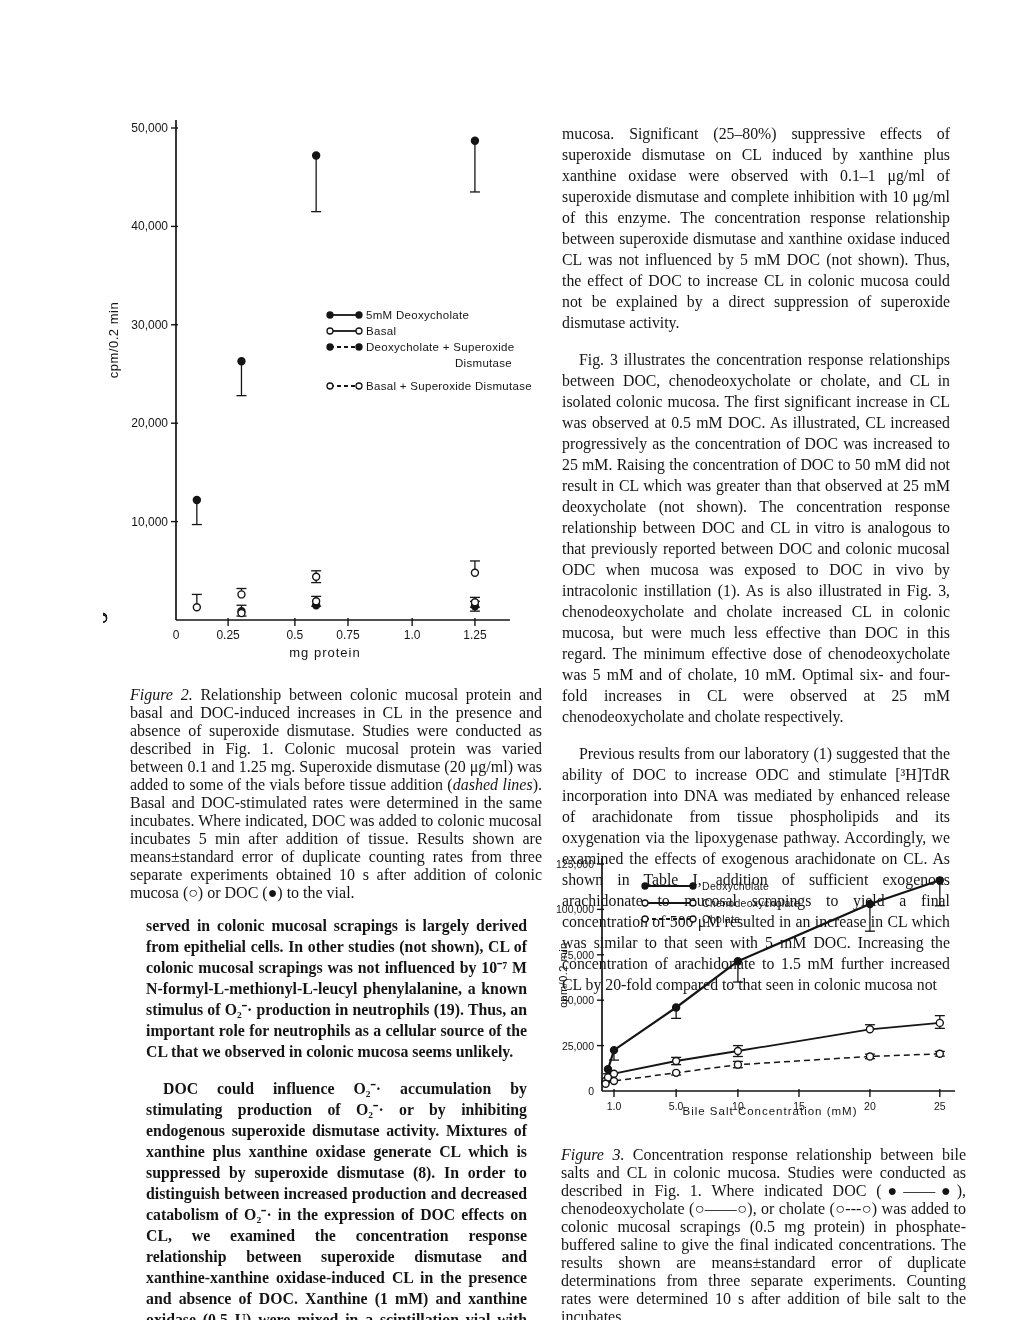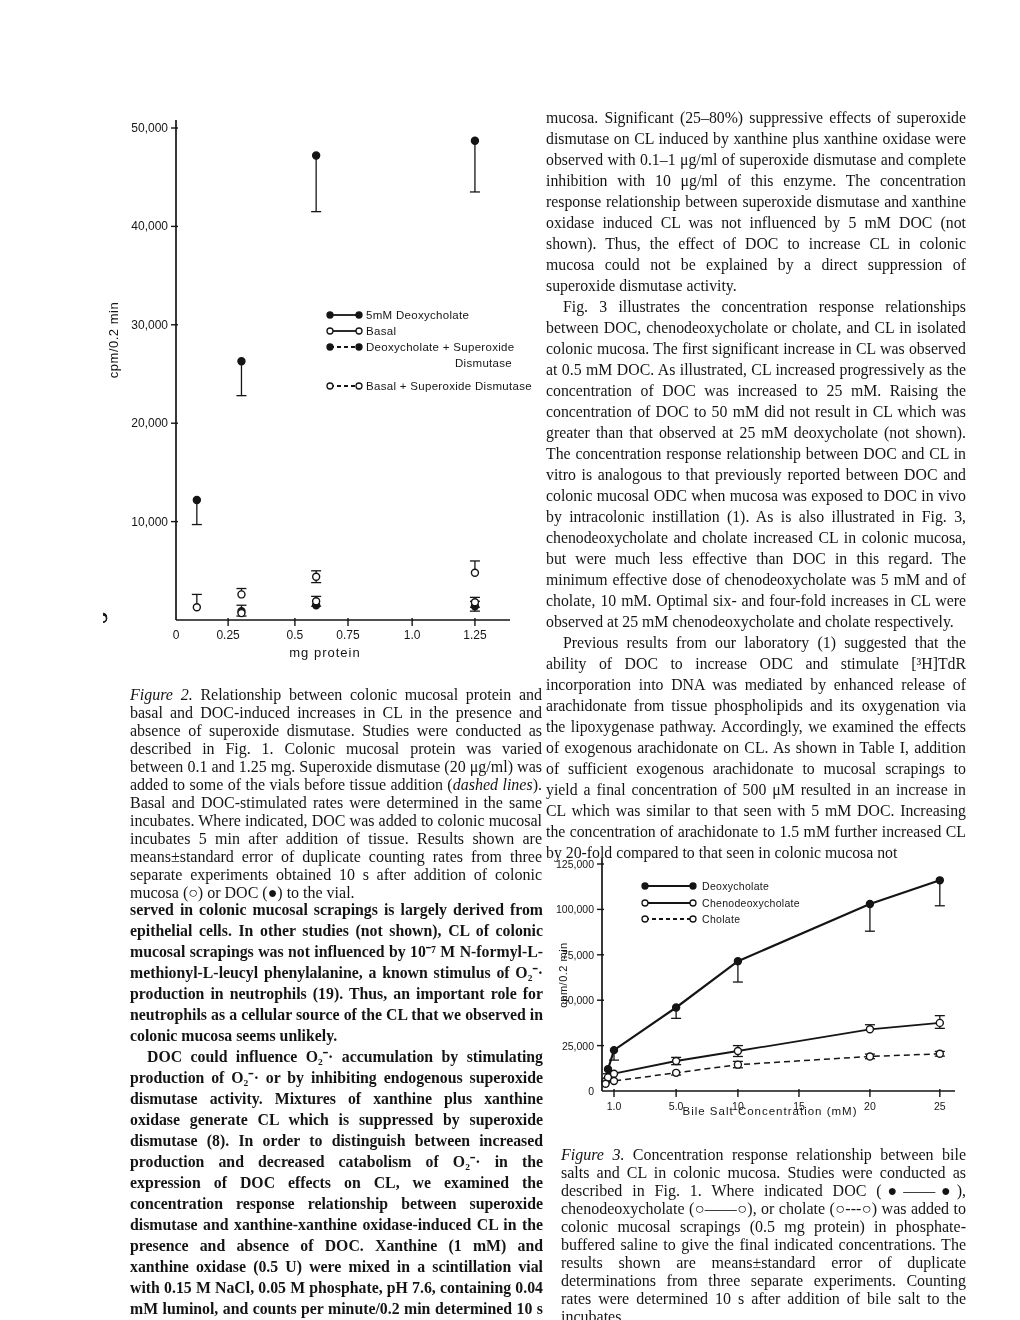--- a/index.html
+++ b/index.html
@@ -2,21 +2,21 @@
 <html><head>
 <meta charset="utf-8">
 <style>
   html,body{margin:0;padding:0;background:#e8e8e8;}
   .page{
     position:relative; width:1020px; height:1320px; background:#ffffff;
     margin:0 auto; overflow:hidden;
     font-family:"Liberation Serif", serif; color:#141414;
   }
   .body-text{ font-size:15.8px; line-height:21px; text-align:justify; }
-  .body-text p{ margin:0; }
+  .body-text p{ margin:16px; }
   .body-text p.indent{ text-indent:17px; }
   .caption{ font-size:16px; line-height:18px; text-align:justify; }
   .caption i{ font-style:italic; }
   .fig-chart{ position:absolute; margin:0; padding:0; }
   .fig2-chart{ left:103px; top:103px; }
   .fig3-chart{ left:553px; top:843px; }
   .fig2-caption{ position:absolute; left:130px; top:670px; width:412px; }
   .left-body{ position:absolute; left:130px; top:899px; width:413px;font-weight:bold; }
   .right-body{ position:absolute; left:546px; top:107px; width:420px; }
   .fig3-caption{ position:absolute; left:561px; top:1130px; width:405px; }

